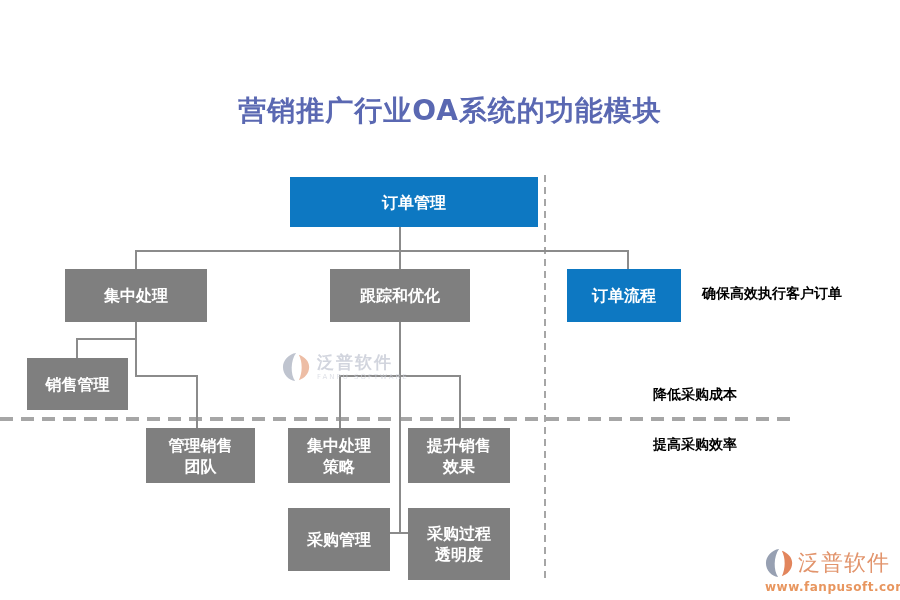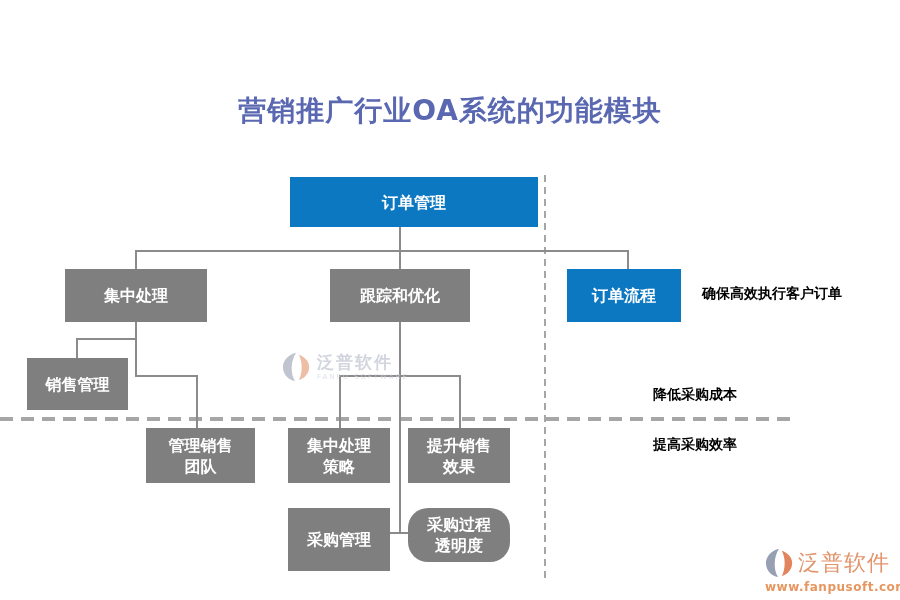--- a/index.html
+++ b/index.html
@@ -80,21 +80,21 @@
 团队</div>
 
   <div class="box gray" style="left:288px;top:428px;width:102px;height:55px;">集中处理
 策略</div>
 
   <div class="box gray" style="left:408px;top:428px;width:102px;height:55px;">提升销售
 效果</div>
 
   <div class="box gray" style="left:288px;top:508px;width:102px;height:63px;">采购管理</div>
 
-  <div class="box gray" style="left:408px;top:508px;width:102px;height:54px;border-radius:20px;">采购过程
+  <div class="box gray" style="left:408px;top:508px;width:102px;height:72px;">采购过程
 透明度</div>
 
   <div class="note" style="left:702px;top:285px;">确保高效执行客户订单</div>
   <div class="note" style="left:653px;top:386px;">降低采购成本</div>
   <div class="note" style="left:653px;top:436px;">提高采购效率</div>
 
   <div class="wm wm-center">
     <span class="logo">
       <svg width="30" height="30" viewBox="0 0 32 32">
         <path fill="#aab1c0" d="M15 1 C7 2 1 9 1 16 c0 8 6 14 13 15 C9 24 9 9 15 1 Z"></path>

